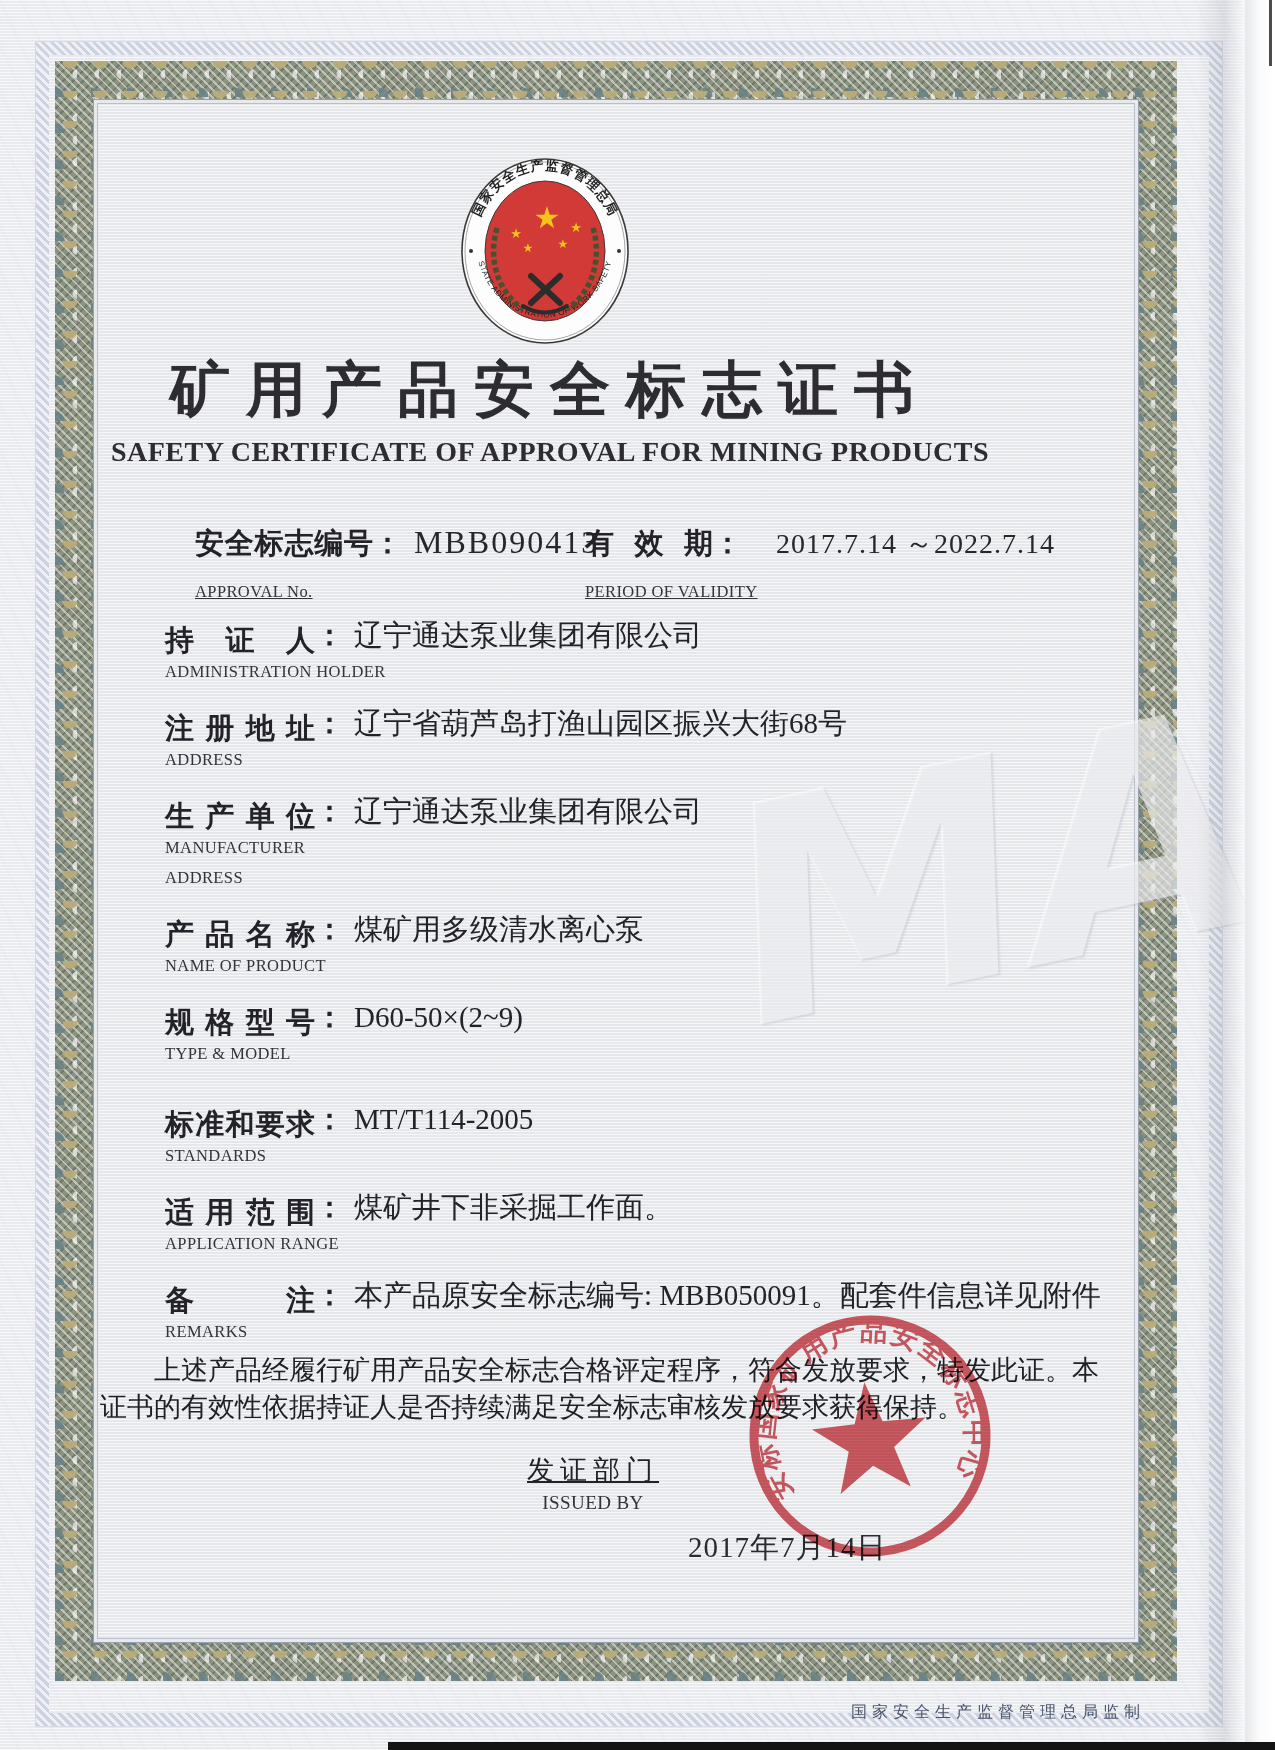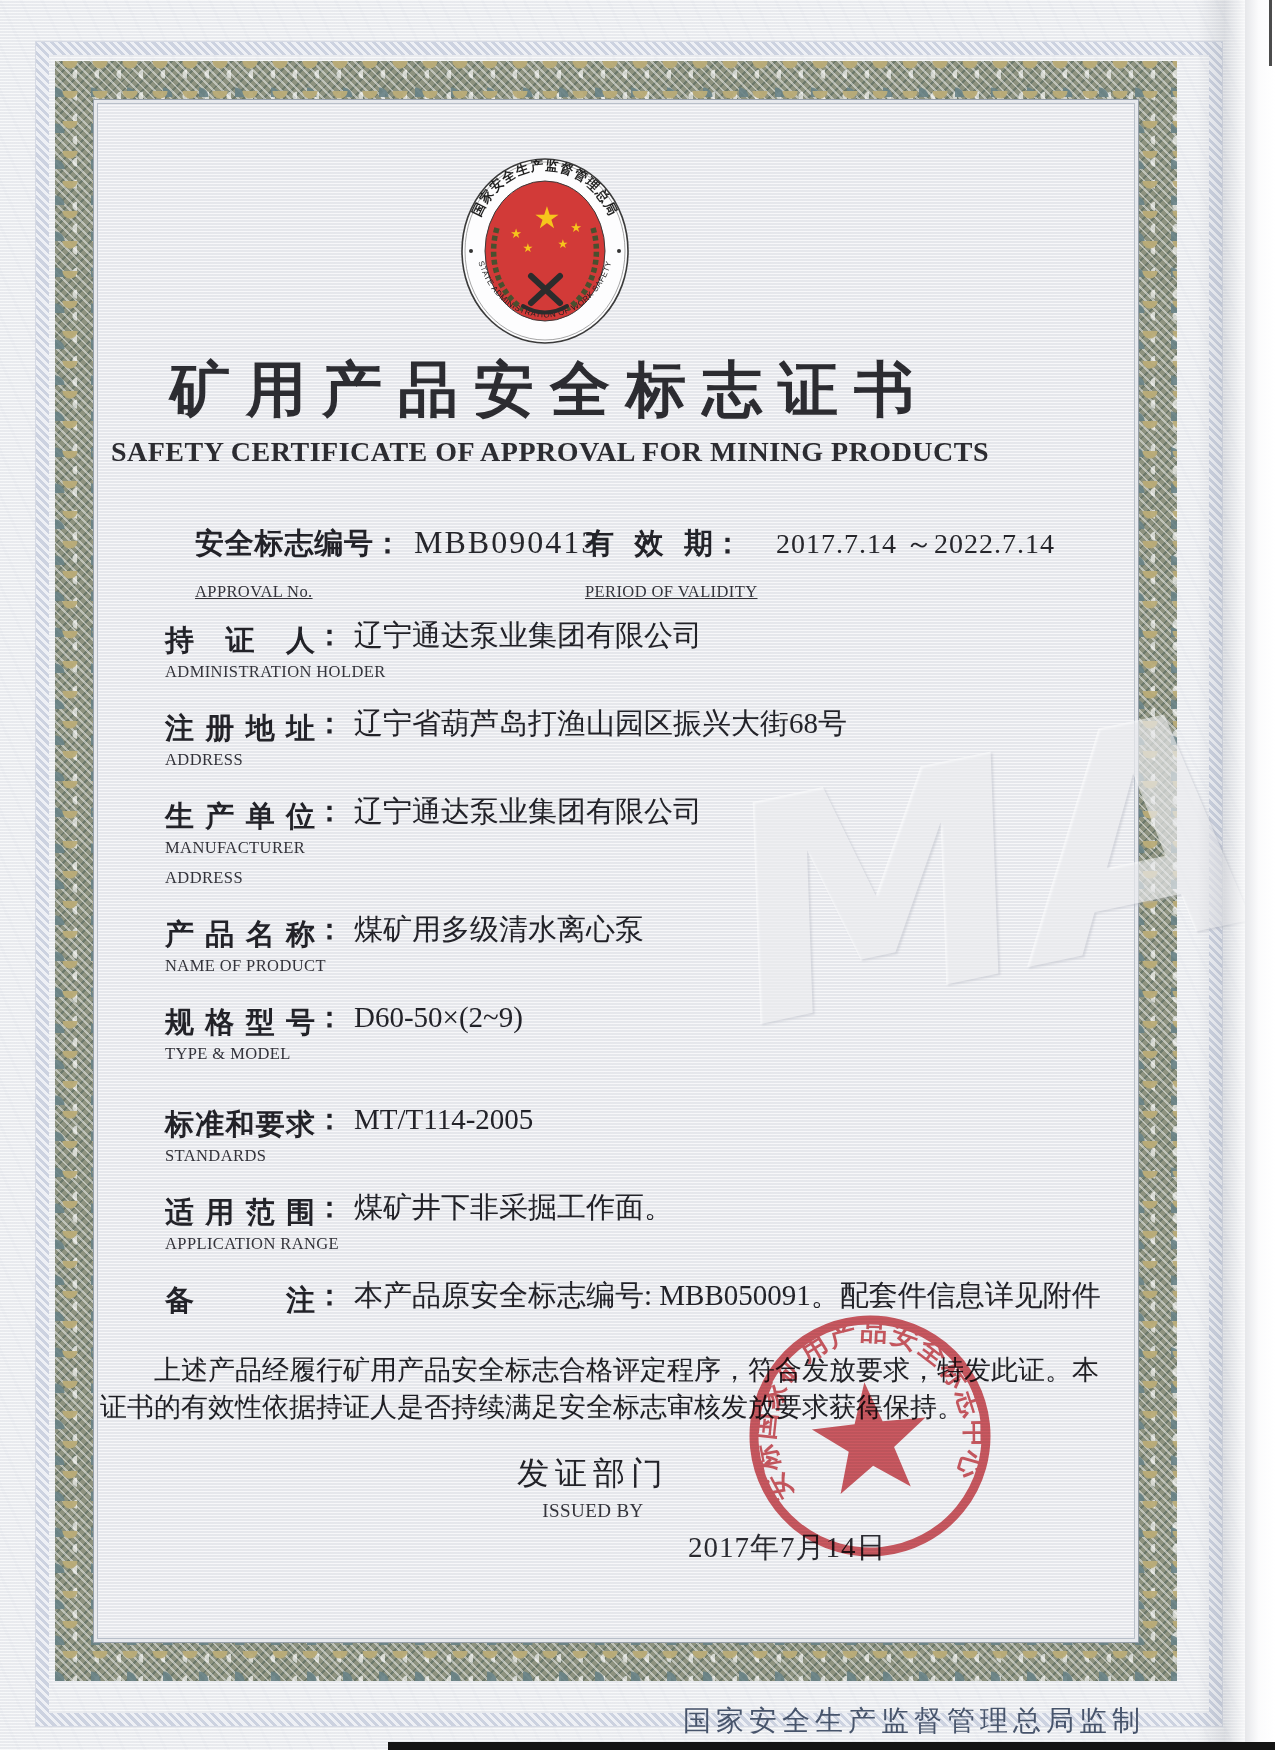--- a/index.html
+++ b/index.html
@@ -80,27 +80,27 @@
   .field-row .zh-line{line-height:40px;white-space:nowrap;}
   .field-row .f-label{width:150px;}
   .field-row .f-value{margin-left:10px;}
   .field-row .sub-en{display:block;line-height:20px;margin-top:2px;}
   .field-row:nth-child(7){margin-top:24px;}
   .statement{
     position:absolute;left:100px;top:1352px;width:1005px;
     font-size:27px;line-height:37px;color:#1f1f24;text-indent:2em;
   }
   .issued{position:absolute;left:468px;top:1452px;width:250px;text-align:center;}
-  .issued .zh-issued{font-size:32px;letter-spacing:6px;color:#222228;}
+  .issued .zh-issued{font-size:27px;letter-spacing:6px;color:#222228;text-decoration:underline;}
   .issued .sub-en{display:block;font-size:19px;margin-top:4px;}
   .issue-date{position:absolute;left:688px;top:1528px;font-size:29px;letter-spacing:1px;color:#2a2a30;}
   .stamp{position:absolute;left:742px;top:1308px;opacity:.9;mix-blend-mode:multiply;transform:rotate(-6deg);}
   .footer-note{
     position:absolute;right:100px;top:1702px;
-    font-size:28px;letter-spacing:5px;color:#47546b;
+    font-size:16px;letter-spacing:5px;color:#47546b;
   }
 </style>
 </head>
 <body>
 
 <div class="page">
   <div class="lace"></div>
   <div class="guilloche">
     <div class="inner">
       <div class="wm-ma">MA</div>
@@ -205,20 +205,21 @@
         <div class="zh-line">
           <span class="zh lbl f-label just">适用范围</span><span class="zh lbl f-colon">：</span><span class="zh f-value">煤矿井下非采掘工作面。</span>
         </div>
         <span class="sub-en">APPLICATION RANGE</span>
       </div>
 
       <div class="field-row">
         <div class="zh-line">
           <span class="zh lbl f-label just">备注</span><span class="zh lbl f-colon">：</span><span class="zh f-value">本产品原安全标志编号: MBB050091。配套件信息详见附件</span>
         </div>
+        <span class="sub-en">REMARKS</span>
       </div>
     </div>
 
     <div class="statement">上述产品经履行矿用产品安全标志合格评定程序，符合发放要求，特发此证。本证书的有效性依据持证人是否持续满足安全标志审核发放要求获得保持。</div>
 
     <div class="issued">
       <span class="zh-issued">发证部门</span>
       <span class="sub-en">ISSUED BY</span>
     </div>
     <div class="issue-date">2017年7月14日</div>

